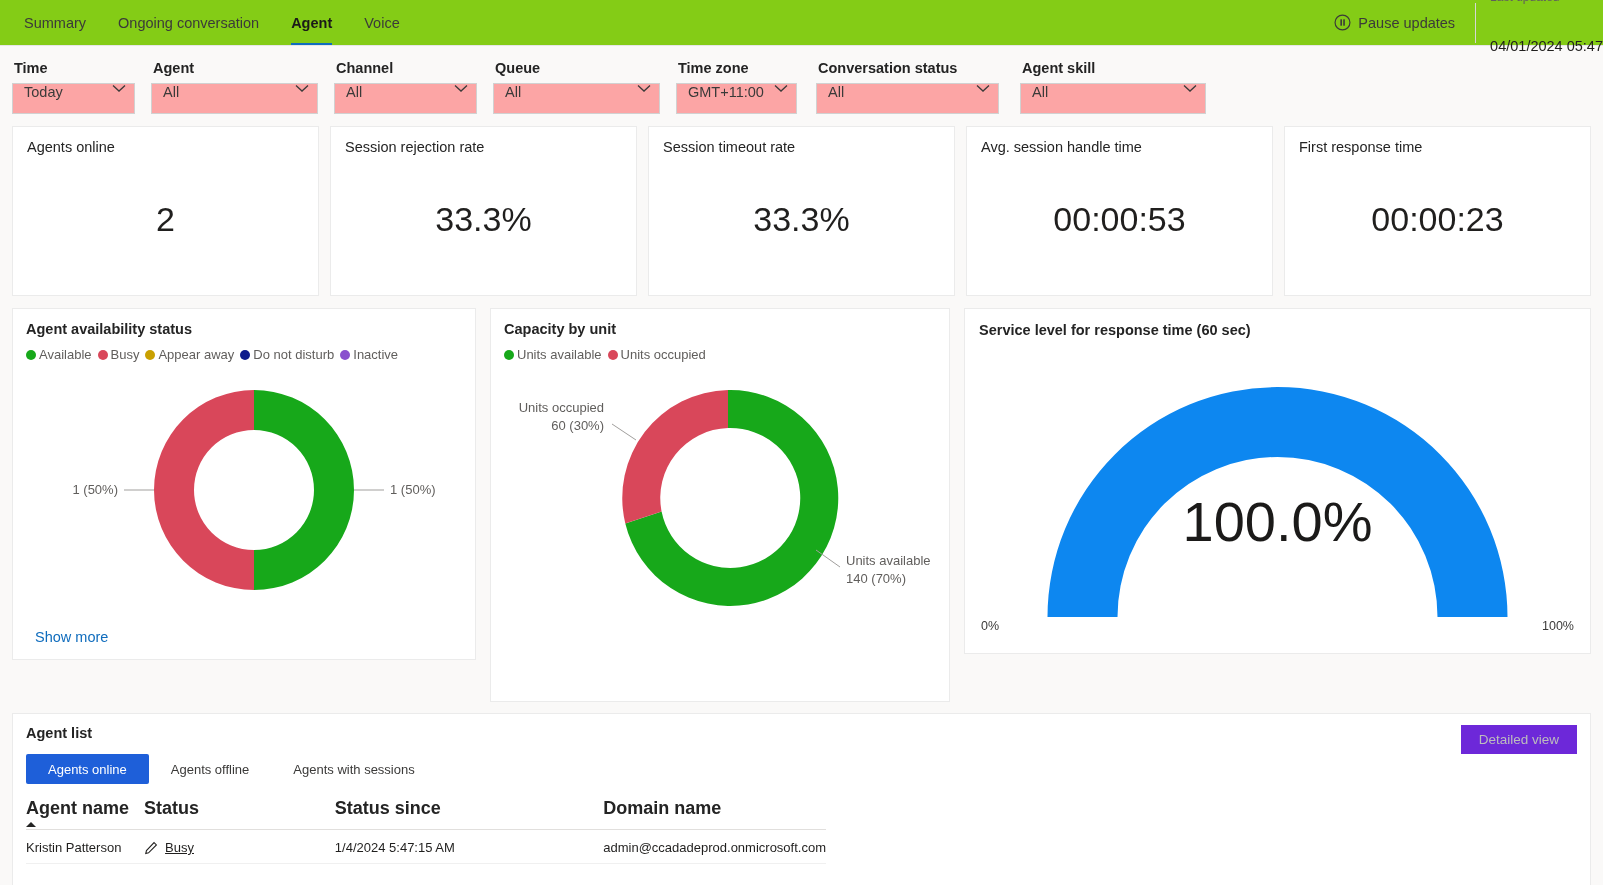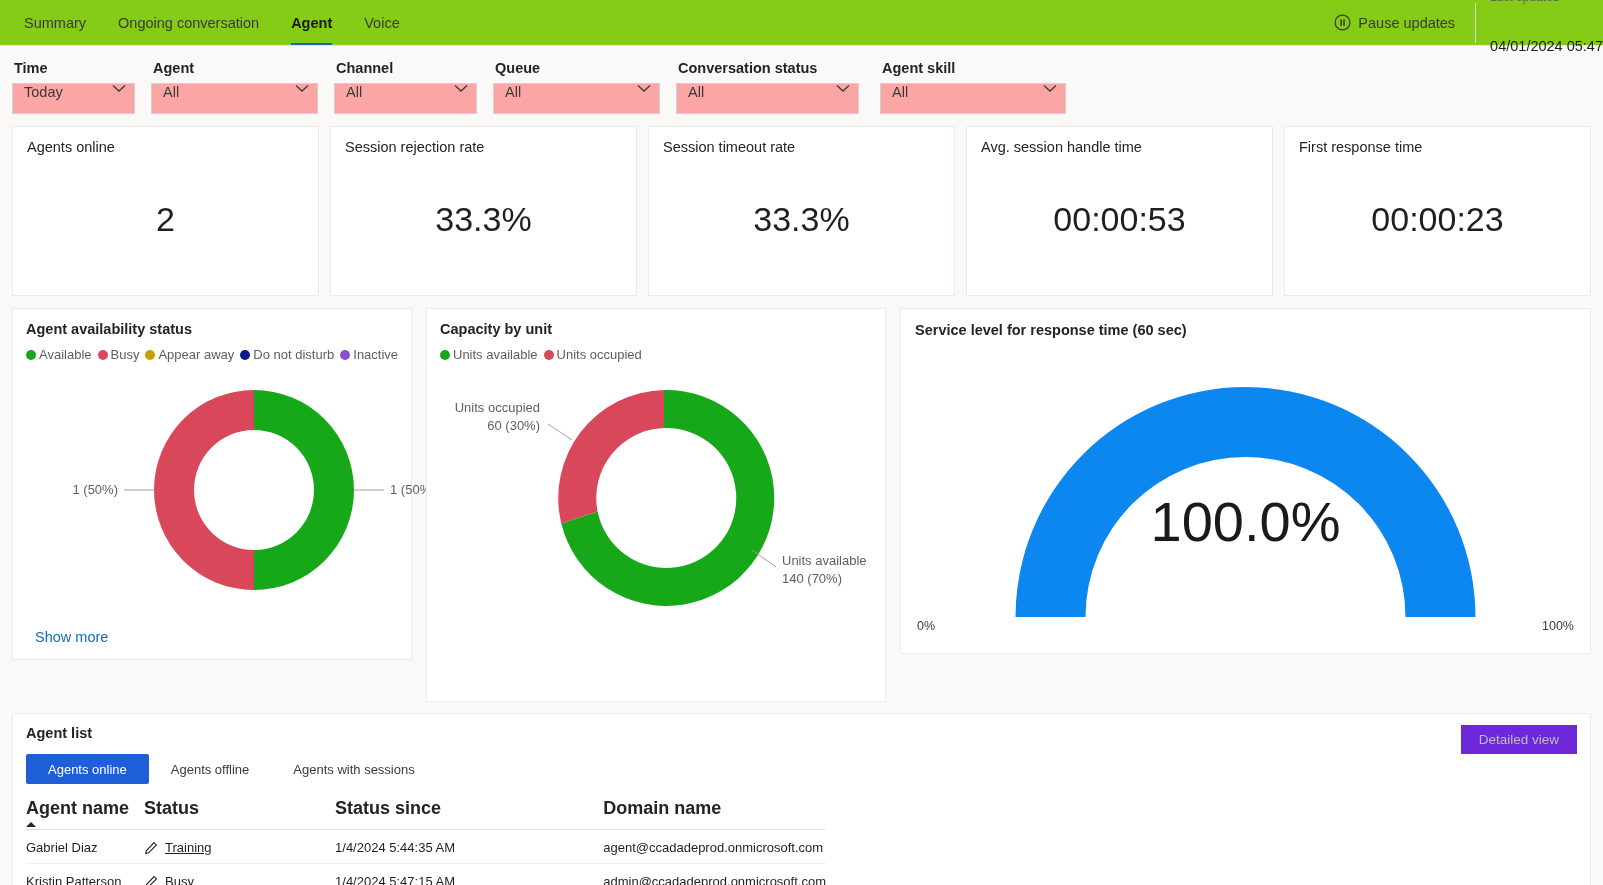--- a/index.html
+++ b/index.html
@@ -98,21 +98,21 @@
 
   
   .charts { display: flex; padding: 12px 12px 0 12px; gap: 14px; }
   .card {
     background: #ffffff;
     border: 1px solid #ebebeb;
     position: relative;
   }
   .card-title { font-size: 14.5px; font-weight: bold; color: #242424; }
 
-  .card-avail { width: 400px; height: 352px; padding: 11px 13px; }
+  .card-avail { width: 464px; height: 352px; padding: 11px 13px; }
   .card-cap   { width: 460px; height: 394px; padding: 11px 13px; }
   .card-gauge { flex: 1; height: 346px; padding: 12px 14px; }
 
   .legend { display: flex; align-items: center; margin-top: 9px; flex-wrap: nowrap; }
   .legend-item { display: flex; align-items: center; font-size: 13px; color: #605e5c; margin-right: 6px; white-space: nowrap; }
   .dot { width: 10px; height: 10px; border-radius: 50%; margin-right: 3px; flex: none; }
 
   .chart-area { position: relative; width: 100%; }
   .showmore {
     position: absolute; left: 22px; bottom: 14px;
@@ -248,20 +248,29 @@
   <div class="filter" style="width:183px">
     <span class="flabel">Queue</span>
     <div class="select" style="width:167px">
       <span>All</span>
       <svg class="chev" viewBox="0 0 14 9">
           <path d="M1 1.5 L7 7 L13 1.5" fill="none" stroke="#3b3a39" stroke-width="1.3"></path>
         </svg>
     </div>
   </div>
 
+  <div class="filter" style="width:140px">
+    <span class="flabel">Time zone</span>
+    <div class="select" style="width:121px">
+      <span>GMT+11:00</span>
+      <svg class="chev" viewBox="0 0 14 9">
+          <path d="M1 1.5 L7 7 L13 1.5" fill="none" stroke="#3b3a39" stroke-width="1.3"></path>
+        </svg>
+    </div>
+  </div>
 
   <div class="filter" style="width:204px">
     <span class="flabel">Conversation status</span>
     <div class="select" style="width:183px">
       <span>All</span>
       <svg class="chev" viewBox="0 0 14 9">
           <path d="M1 1.5 L7 7 L13 1.5" fill="none" stroke="#3b3a39" stroke-width="1.3"></path>
         </svg>
     </div>
   </div>
@@ -418,33 +427,20 @@
         <th style="width:275px">
           <span>Status since</span>
         </th>
         <th>
           <span>Domain name</span>
         </th>
       </tr>
     </thead>
     <tbody>
       <tr>
-        <td>Gabriel Diaz</td>
-        <td>
-          <span class="status-cell">
-            <svg class="pencil-icon" viewBox="0 0 16 16">
-              <path d="M11.5 1.8 L14.2 4.5 L5.2 13.5 L2 14.3 L2.8 11 Z" fill="none" stroke="#201f1e" stroke-width="1.2"></path>
-            </svg>
-            <span class="status-link">Training</span>
-          </span>
-        </td>
-        <td>1/4/2024 5:44:35 AM</td>
-        <td>agent@ccadadeprod.onmicrosoft.com</td>
-      </tr>
-      <tr>
         <td>Kristin Patterson</td>
         <td>
           <span class="status-cell">
             <svg class="pencil-icon" viewBox="0 0 16 16">
               <path d="M11.5 1.8 L14.2 4.5 L5.2 13.5 L2 14.3 L2.8 11 Z" fill="none" stroke="#201f1e" stroke-width="1.2"></path>
             </svg>
             <span class="status-link">Busy</span>
           </span>
         </td>
         <td>1/4/2024 5:47:15 AM</td>

